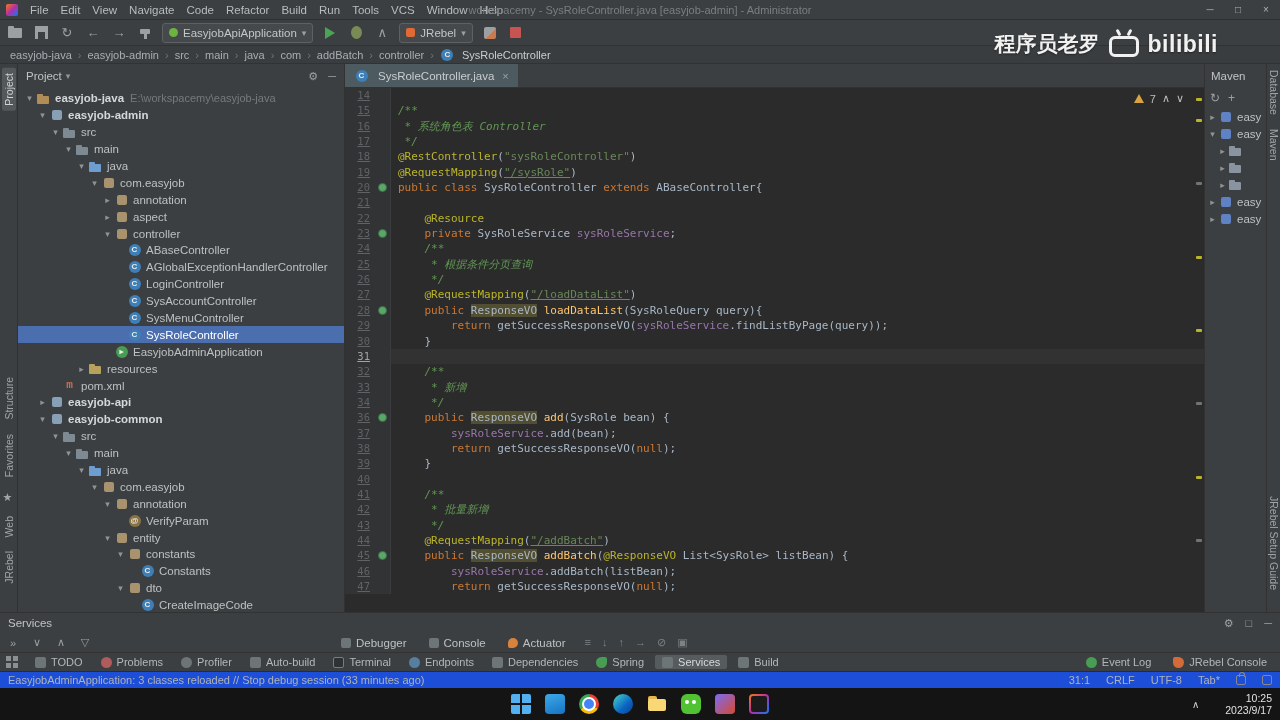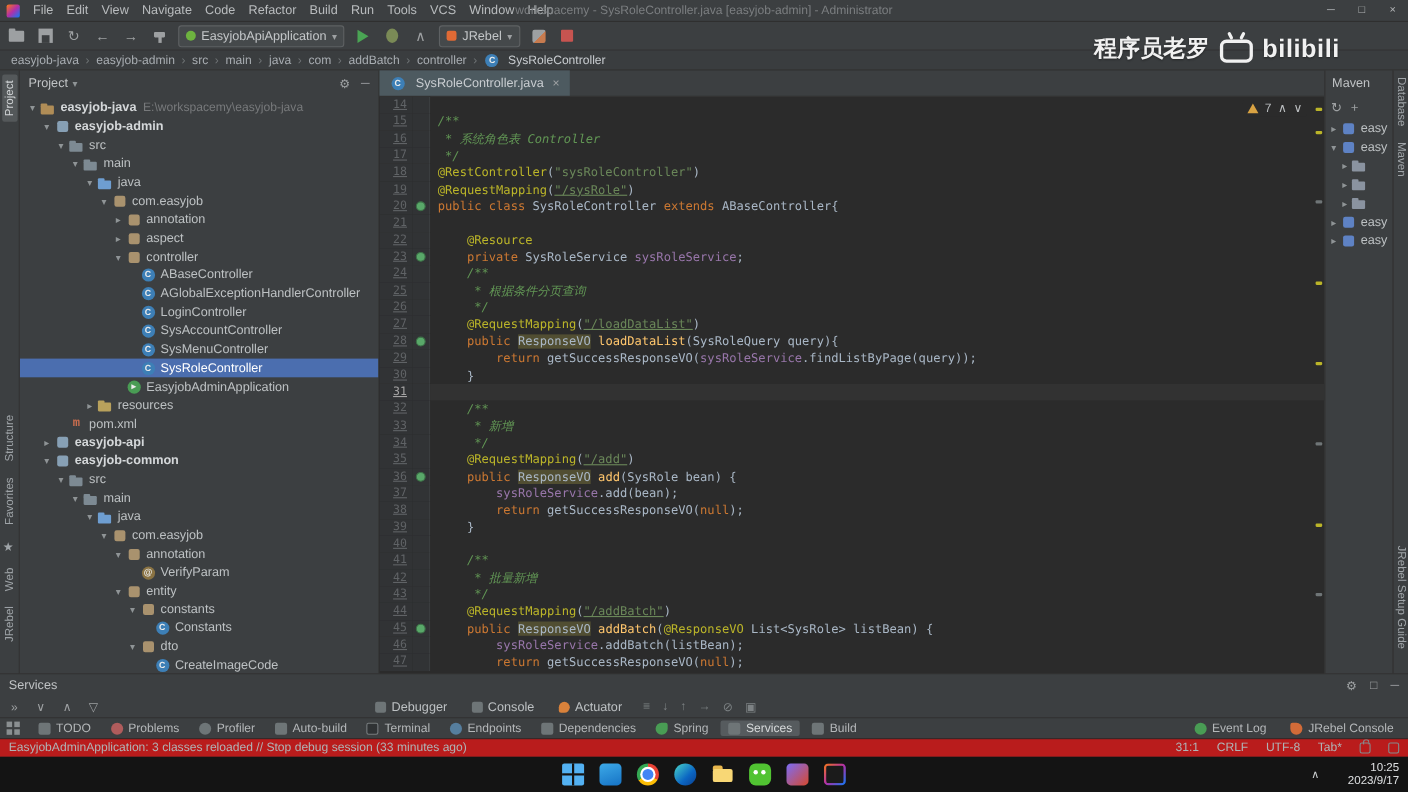--- a/index.html
+++ b/index.html
@@ -137,21 +137,21 @@
   .ti { width:11px; height:11px; border-radius:2px; background:#6e7577; flex:none; }
   .ti-problems { background:#B05C5C; border-radius:50%; }
   .ti-endpoints { background:#567E9E; border-radius:50%; }
   .ti-spring { background:#499C54; border-radius:50% 2px 50% 50%; }
   .ti-terminal { background:#2f3234; border:1px solid #777c7e; }
   .ti-eventlog { background:#499C54; border-radius:50%; }
   .ti-jrebel { background:#D26B38; border-radius:2px 50% 50% 50%; }
   .ti-profiler { border-radius:50%; }
 
   
-  .statusbar { height:17px; background:#b91c1c; border-top:1px solid #2b2b2b; display:flex; align-items:center; padding:0 8px; font-size:11px; color:#b0b3b5; }
+  .statusbar { height:17px; background:#1d4ed8; border-top:1px solid #2b2b2b; display:flex; align-items:center; padding:0 8px; font-size:11px; color:#b0b3b5; }
   .sb-right { margin-left:auto; display:flex; align-items:center; gap:16px; }
   .sb-ic { width:10px; height:10px; border:1px solid #85898b; border-radius:2px; }
   .sb-ic.lock { border-radius:2px; position:relative; }
   .sb-ic.lock::before { content:""; position:absolute; left:2px; top:-4px; width:4px; height:4px; border:1px solid #85898b; border-bottom:none; border-radius:3px 3px 0 0; }
 
   
   .taskbar { height:32px; background:#141414; position:relative; display:flex; align-items:center; justify-content:center; gap:14px; }
   .tb { width:20px; height:20px; border-radius:4px; flex:none; position:relative; }
   .tb-start { background:#53B1F2; border-radius:2px; }
   .tb-start::before { content:""; position:absolute; left:9px; top:0; width:2px; height:100%; background:#141414; }
@@ -573,25 +573,20 @@
             </div>
             <div class="line">
               <span class="ln">33</span>
               <span class="gi"></span>
               <span class="cd"><span class="t-c">     * 新增</span></span>
             </div>
             <div class="line">
               <span class="ln">34</span>
               <span class="gi"></span>
               <span class="cd"><span class="t-c">     */</span></span>
-            </div>
-            <div class="line">
-              <span class="ln">35</span>
-              <span class="gi"></span>
-              <span class="cd"><span class="t-p">    </span><span class="t-a">@RequestMapping</span><span class="t-p">(</span><span class="t-su">"/add"</span><span class="t-p">)</span></span>
             </div>
             <div class="line">
               <span class="ln">36</span>
               <span class="gi">
                 <span class="bean"></span>
               </span>
               <span class="cd"><span class="t-p">    </span><span class="t-k">public </span><span class="t-hl">ResponseVO</span><span class="t-p"> </span><span class="t-m">add</span><span class="t-p">(SysRole bean) {</span></span>
             </div>
             <div class="line">
               <span class="ln">37</span>

